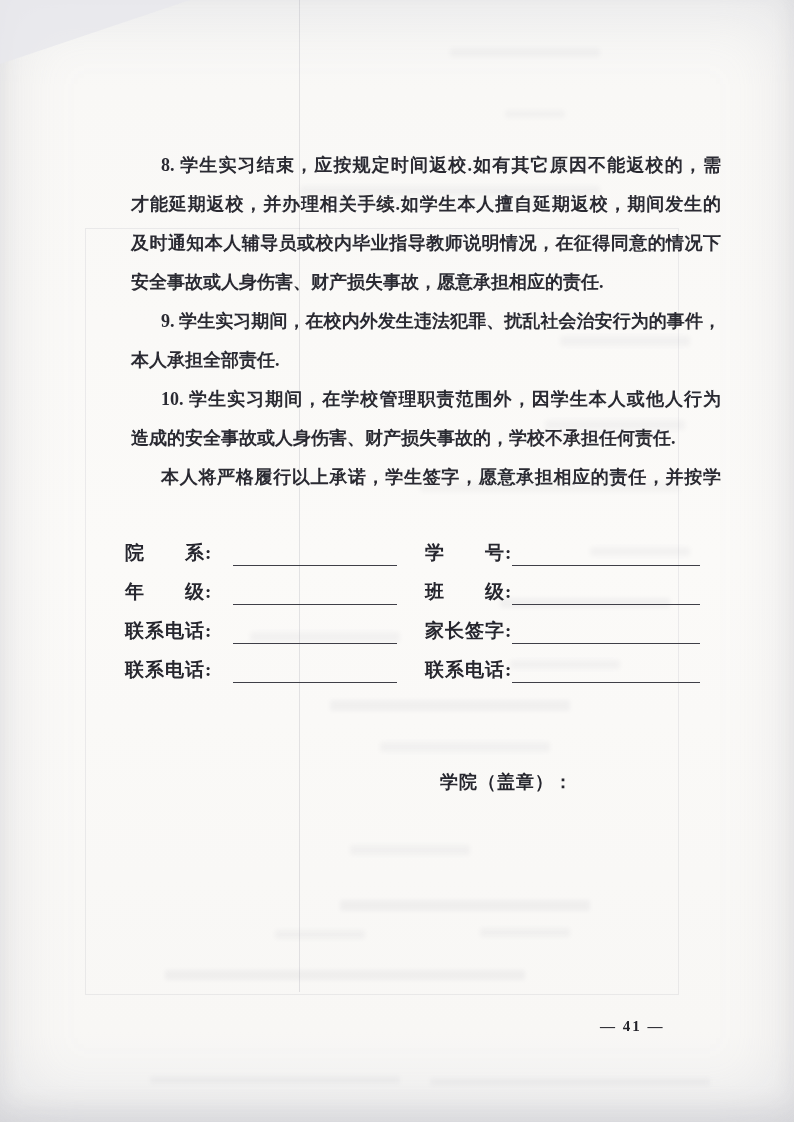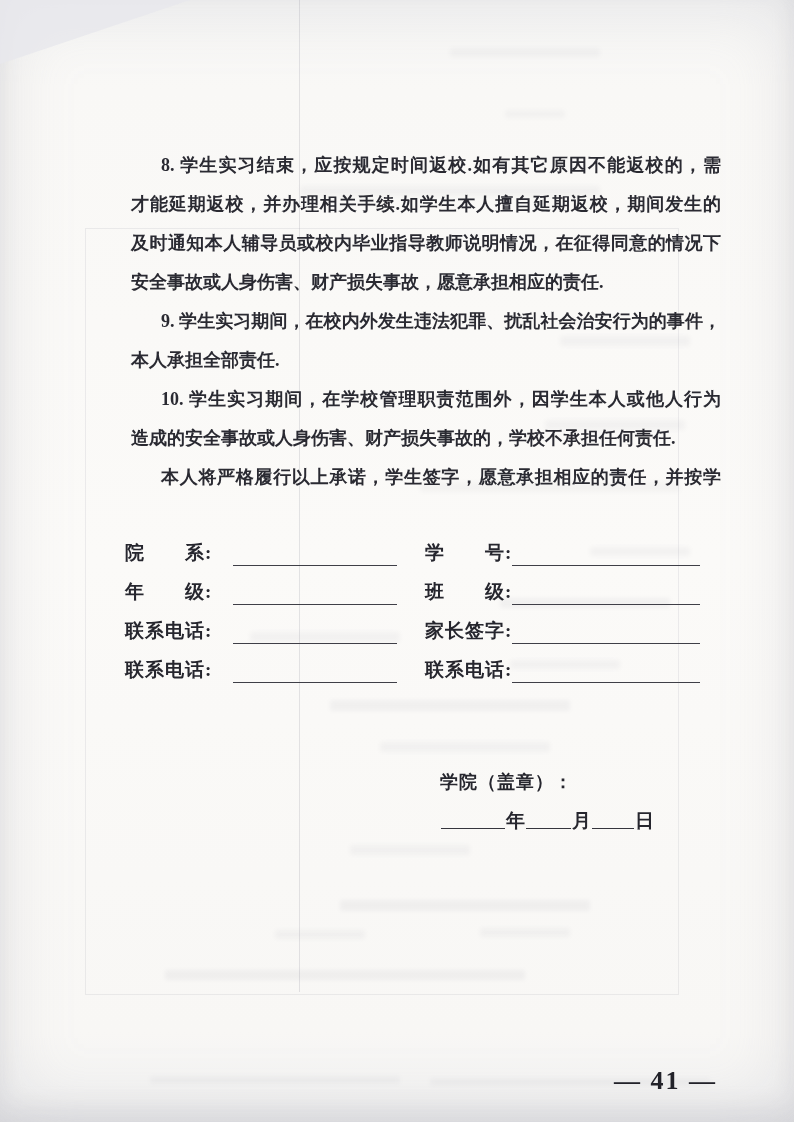--- a/index.html
+++ b/index.html
@@ -67,24 +67,23 @@
     font-size:19px;font-weight:700;color:#26262e;white-space:nowrap;
   }
   .dblank{
     display:inline-block;height:22px;margin-bottom:-2px;
     border-bottom:1.6px solid #35353d;
   }
   .w1{width:64px;}.w2{width:45px;}.w3{width:42px;}
   .dchar{display:inline-block;padding:0 1px;}
   
   .pagenum{
-    position:absolute;left:614px;top:1018px;
-    font-size:26px;font-weight:700;letter-spacing:2px;color:#222229;
+    position:absolute;left:600px;top:1018px;
+    font-size:15px;font-weight:700;letter-spacing:2px;color:#222229;
     white-space:nowrap;
-    margin-top:48px;
   }
 </style>
 </head>
 <body>
 
 <div class="page">
 
   <div class="corner-tl"></div>
   <div class="bleed-rect"></div>
   <div class="bleed-vline"></div>
@@ -141,19 +140,16 @@
     </div>
     <div class="frow" style="top:117px;">
       <span class="flabel l">联系电话:</span>
       <span class="fline l"></span>
       <span class="flabel r">联系电话:</span>
       <span class="fline r"></span>
     </div>
   </div>
 
   <div class="seal">学院（盖章）：</div>
-  <div class="dateline">
-    <span class="dblank w1"></span><span class="dchar">年</span><span class="dblank w2"></span><span class="dchar">月</span><span class="dblank w3"></span><span class="dchar">日</span>
-  </div>
 
   <div class="pagenum">— 41 —</div>
 
 </div>
 
 </body></html>

